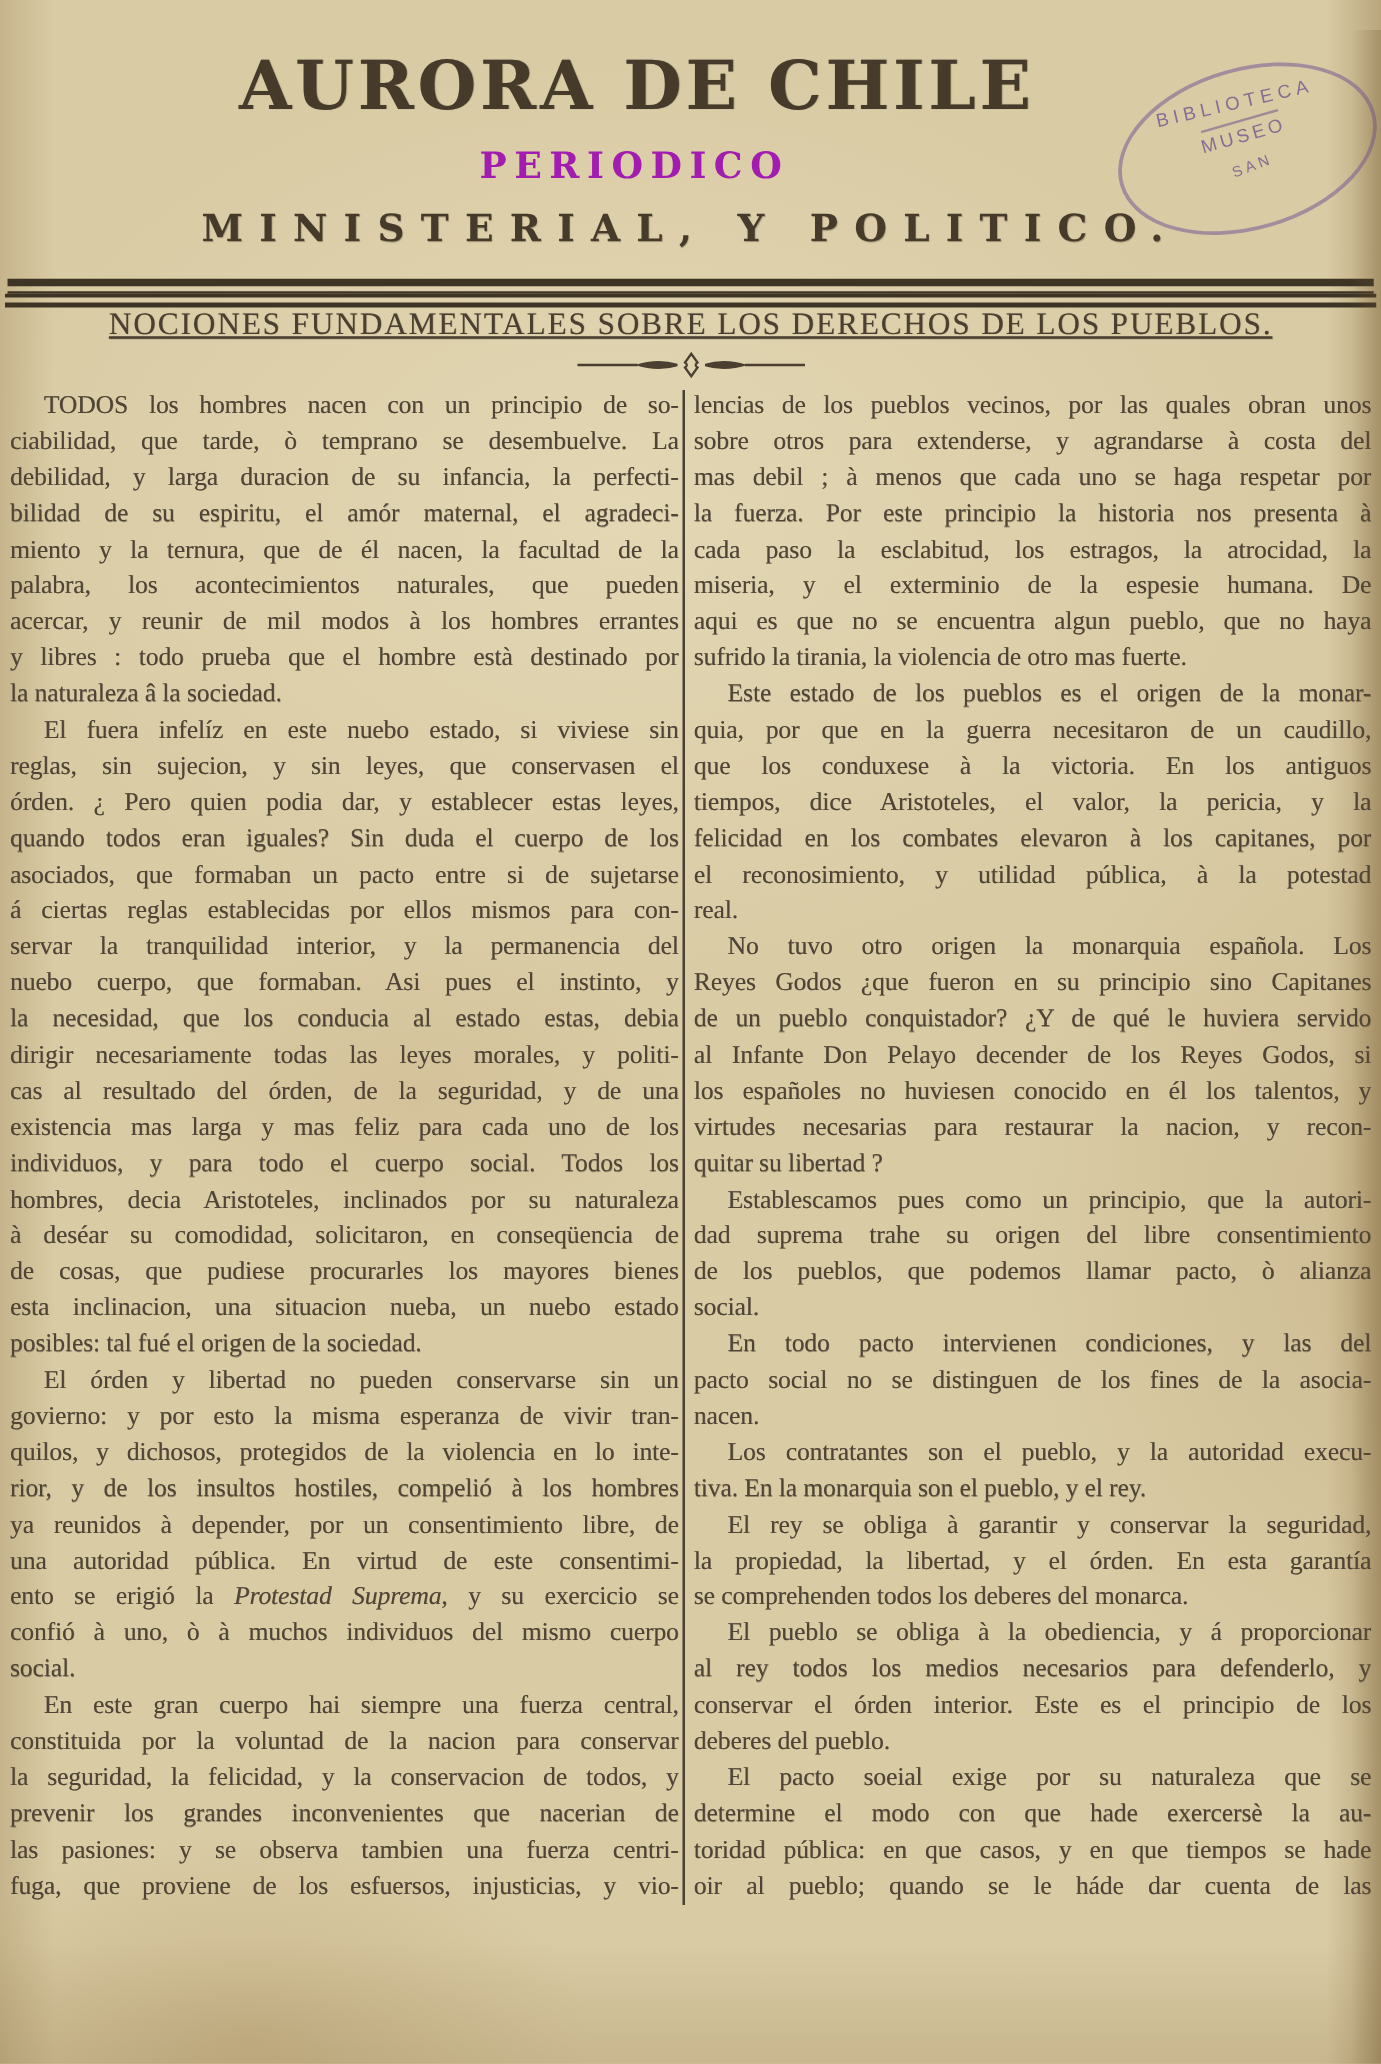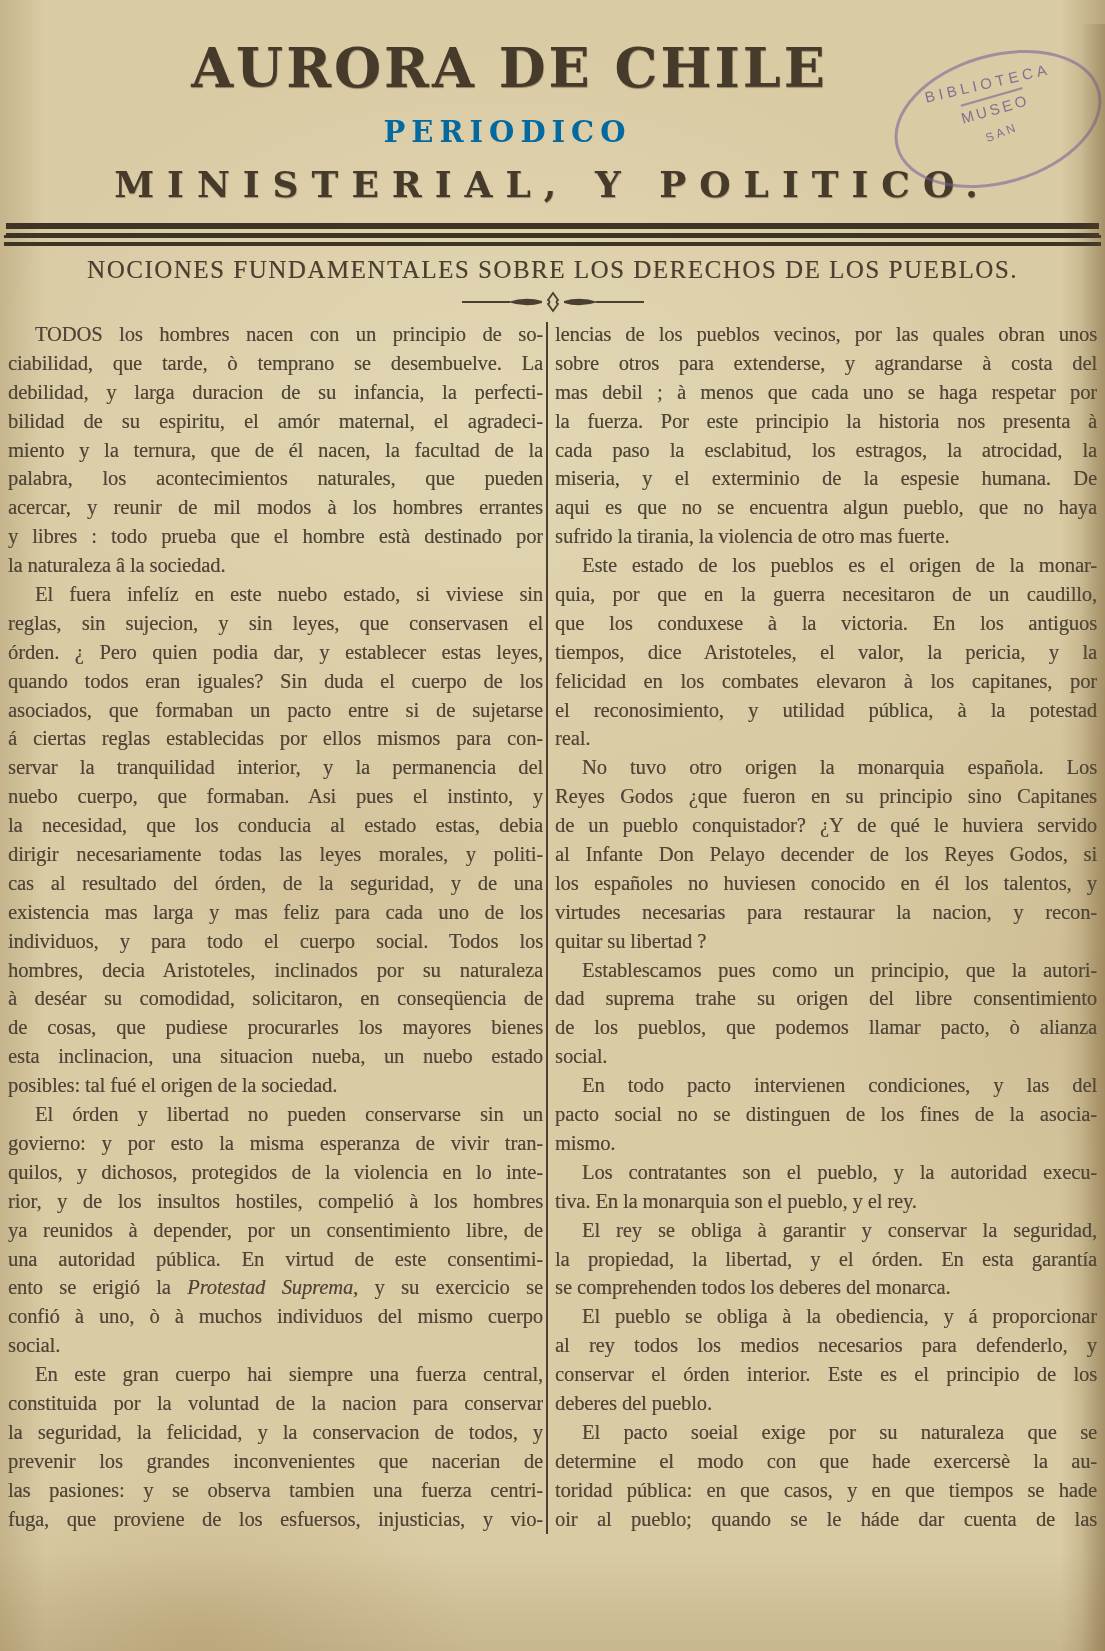--- a/index.html
+++ b/index.html
@@ -33,44 +33,45 @@
   
   .title{
     margin:24px 0 0;text-align:center;padding-right:86px;
     font-family:"DejaVu Serif",serif;font-weight:bold;
     font-size:54px;line-height:88px;letter-spacing:3px;color:#463a2b;
     text-shadow:0.5px 0.5px 0.8px rgba(60,48,30,.45);
   }
   .sub1{
     text-align:center;padding-right:90px;margin-top:2px;
     font-family:"DejaVu Serif",serif;font-weight:bold;
-    font-size:29px;line-height:36px;letter-spacing:6px;color:#0369a1;
+    font-size:29px;line-height:36px;letter-spacing:6px;color:#a21caf;
   }
   .sub2{
     text-align:center;margin-top:4px;white-space:nowrap;
     font-family:"DejaVu Serif",serif;font-weight:bold;
-    font-size:36px;line-height:60px;letter-spacing:13px;color:#463a2b;
+    font-size:30px;line-height:60px;letter-spacing:13px;color:#463a2b;
     text-shadow:0.5px 0.5px 0.8px rgba(60,48,30,.4);
   }
 
   .rule-a{height:4px;border-top:6px solid #3e3426;border-bottom:2px solid #3e3426;margin:9px 6px 0;}
   .rule-b{height:4px;border-top:3px solid #3e3426;border-bottom:4px solid #3e3426;margin:0 4px;}
 
   .dateline{
     display:flex;justify-content:space-between;align-items:baseline;
     padding:7px 92px 7px 8px;height:36px;
   }
   .issue{font-size:29px;color:#5c5142;opacity:.85;}
   .date{font-family:"DejaVu Serif",serif;font-style:italic;font-size:33px;color:#473b2c;}
   .volume{font-size:31px;color:#473b2c;}
 
   .headline{
-    text-align:center;margin-top:10px;height:30px;
+    text-align:center;height:30px;
     font-size:25px;letter-spacing:1.5px;color:#4a3f30;
     text-shadow:0.4px 0.4px 0.6px rgba(60,48,30,.4);
+    text-decoration:underline;
   }
   .ornament{display:block;margin:3px auto 0;}
 
   
   .columns{display:flex;margin:5px 8px 0 8px;}
   .col{width:536px;}
   .col-right{width:543px;padding-left:4px;}
   .col-divider{width:2px;background:#4a4134;margin:2px 3px 0 3px;height:1212px;}
 
   .line{
@@ -187,21 +188,21 @@
         <div class="line"><span>al Infante Don Pelayo decender de los Reyes Godos, si</span></div>
         <div class="line"><span>los españoles no huviesen conocido en él los talentos, y</span></div>
         <div class="line"><span>virtudes necesarias para restaurar la nacion, y recon-</span></div>
         <div class="line endline"><span>quitar su libertad ?</span></div>
         <div class="line indent"><span>Establescamos pues como un principio, que la autori-</span></div>
         <div class="line"><span>dad suprema trahe su origen del libre consentimiento</span></div>
         <div class="line"><span>de los pueblos, que podemos llamar pacto, ò alianza</span></div>
         <div class="line endline"><span>social.</span></div>
         <div class="line indent"><span>En todo pacto intervienen condiciones, y las del</span></div>
         <div class="line"><span>pacto social no se distinguen de los fines de la asocia-</span></div>
-        <div class="line endline"><span>mismo.</span></div>
+        <div class="line endline"><span>nacen.</span></div>
         <div class="line indent"><span>Los contratantes son el pueblo, y la autoridad execu-</span></div>
         <div class="line endline"><span>tiva.  En la monarquia son el pueblo, y el rey.</span></div>
         <div class="line indent"><span>El rey se obliga à garantir y conservar la seguridad,</span></div>
         <div class="line"><span>la propiedad, la libertad, y el órden.  En esta garantía</span></div>
         <div class="line endline"><span>se comprehenden todos los deberes del monarca.</span></div>
         <div class="line indent"><span>El pueblo se obliga à la obediencia, y á proporcionar</span></div>
         <div class="line"><span>al rey todos los medios necesarios para defenderlo, y</span></div>
         <div class="line"><span>conservar el órden interior.  Este es el principio de los</span></div>
         <div class="line endline"><span>deberes del pueblo.</span></div>
         <div class="line indent"><span>El pacto soeial exige por su naturaleza que se</span></div>

